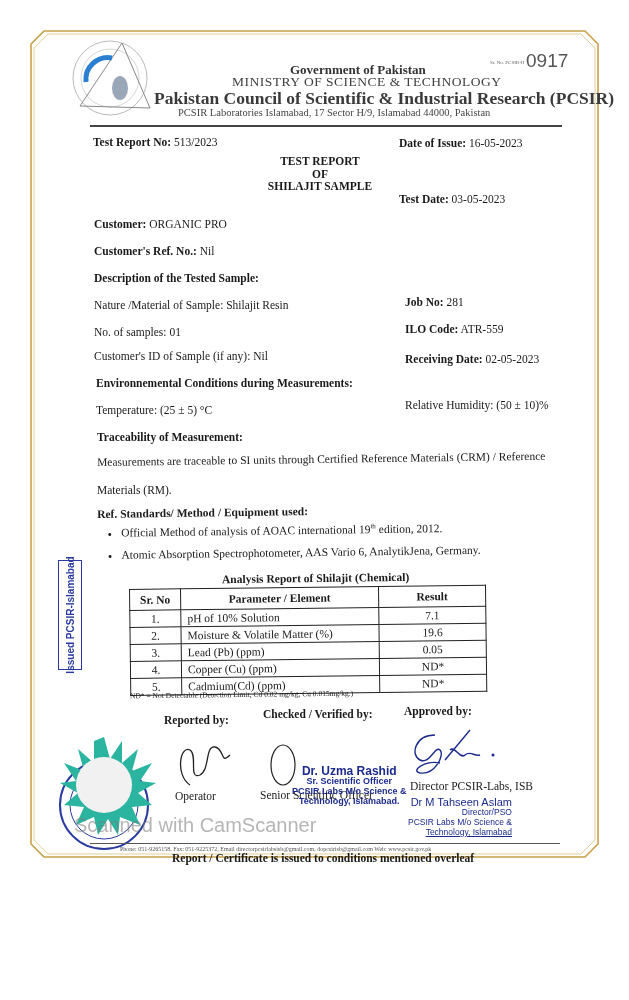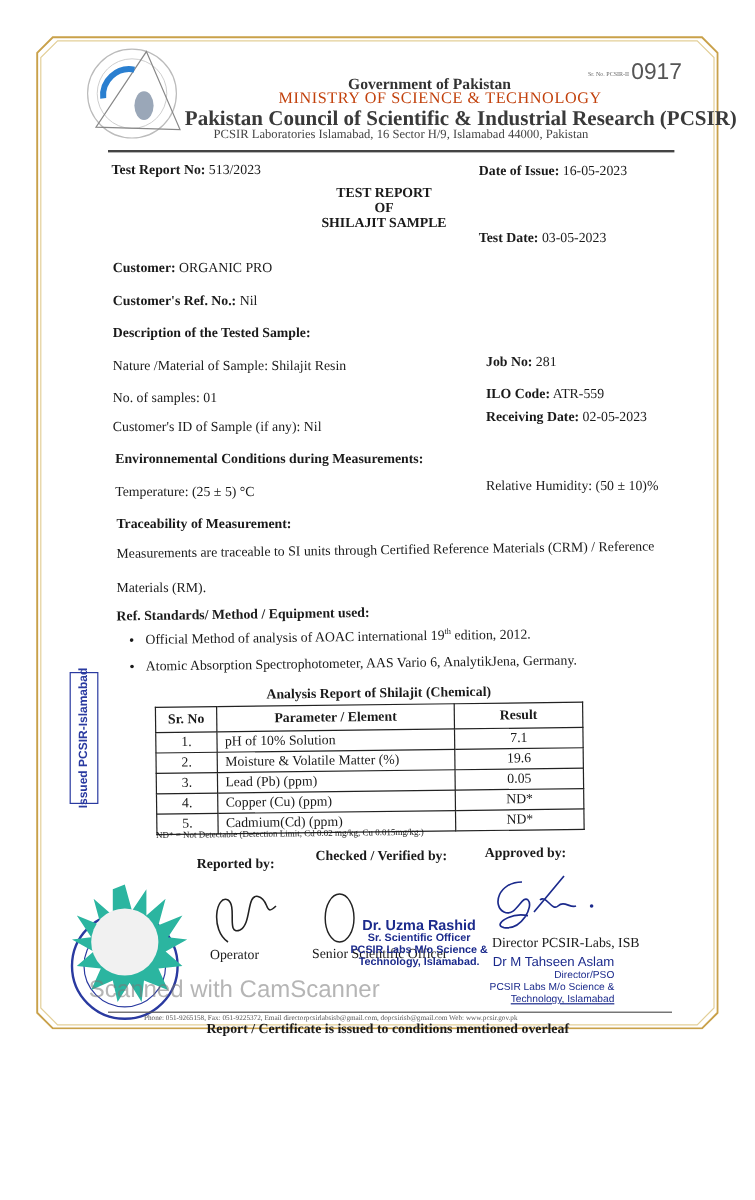--- a/index.html
+++ b/index.html
@@ -3,21 +3,21 @@
 <meta charset="utf-8">
 <style>
   html,body{margin:0;padding:0;background:#ffffff;}
   body{width:629px;height:1000px;position:relative;overflow:hidden;font-family:"Liberation Serif","DejaVu Serif",serif;color:#1a1a1a;}
   .frame{position:absolute;left:30px;top:30px;width:569px;height:828px;}
   .frame svg{position:absolute;left:0;top:0;}
   .abs{position:absolute;white-space:nowrap;}
   .b{font-weight:bold;}
   .logo{position:absolute;left:62px;top:38px;width:100px;height:80px;}
   .hdr-gov{left:290px;top:62px;font-size:13px;font-weight:bold;color:#333;}
-  .hdr-min{left:232px;top:74px;font-size:13.5px;color:#c2410c;letter-spacing:0.5px;}
+  .hdr-min{left:232px;top:74px;font-size:13.5px;color:#404040;letter-spacing:0.5px;}
   .hdr-council{left:154px;top:88px;font-size:17.5px;font-weight:bold;color:#3a3a3a;}
   .hdr-addr{left:178px;top:107px;font-size:10.5px;color:#444;}
   .serial-label{left:490px;top:60px;font-size:5px;color:#666;}
   .serial{left:526px;top:50px;font-size:19px;color:#555;font-family:"Liberation Sans",sans-serif;}
   .hrule{position:absolute;left:90px;top:125px;width:472px;height:2px;background:#444;}
   .f12{font-size:11.5px;}
   .center-title{left:250px;width:140px;text-align:center;font-size:11.5px;font-weight:bold;}
   ul.ref{position:absolute;left:105px;top:519px;margin:0;padding:0 0 0 16px;font-size:11.5px;line-height:22px;transform:rotate(-0.8deg);transform-origin:left top;}
   ul.ref li{margin:0;}
   table.res{position:absolute;left:129px;top:589px;border-collapse:collapse;font-size:11.5px;transform:rotate(-0.7deg);transform-origin:left top;}
@@ -57,21 +57,21 @@
     <path d="M24 44 A22 22 0 0 1 50 20" fill="none" stroke="#2a7fd0" stroke-width="5"></path>
     <ellipse cx="58" cy="50" rx="8" ry="12" fill="#9aa7b8"></ellipse>
   </svg>
 </div>
 
 <div class="abs hdr-gov">Government of Pakistan</div>
 <div class="abs serial-label">Sr. No. PCSIR-II</div>
 <div class="abs serial">0917</div>
 <div class="abs hdr-min">MINISTRY OF SCIENCE &amp; TECHNOLOGY</div>
 <div class="abs hdr-council">Pakistan Council of Scientific &amp; Industrial Research (PCSIR)</div>
-<div class="abs hdr-addr">PCSIR Laboratories Islamabad, 16 Sector H/9, Islamabad 44000, Pakistan</div>
+<div class="abs hdr-addr">PCSIR Laboratories Islamabad, 17 Sector H/9, Islamabad 44000, Pakistan</div>
 <div class="hrule"></div>
 
 <div class="abs f12" style="left:93px;top:136px;">
   <span class="b">Test Report No:</span>
   <span>513/2023</span>
 </div>
 <div class="abs f12" style="left:399px;top:137px;">
   <span class="b">Date of Issue:</span>
   <span>16-05-2023</span>
 </div>
@@ -106,21 +106,21 @@
   <span>01</span>
 </div>
 <div class="abs f12" style="left:405px;top:323px;">
   <span class="b">ILO Code:</span>
   <span>ATR-559</span>
 </div>
 <div class="abs f12" style="left:94px;top:350px;">
   <span>Customer's ID of Sample (if any):</span>
   <span>Nil</span>
 </div>
-<div class="abs f12" style="left:405px;top:342px;font-family:Liberation Serif, serif;">
+<div class="abs f12" style="left:405px;top:353px;font-family:Liberation Serif, serif;">
   <span class="b">Receiving Date:</span>
   <span>02-05-2023</span>
 </div>
 
 <div class="abs f12 b" style="left:96px;top:377px;">Environnemental Conditions during Measurements:</div>
 <div class="abs f12" style="left:96px;top:404px;">Temperature: (25 ± 5) °C</div>
 <div class="abs f12" style="left:405px;top:399px;text-align:center;">Relative Humidity: (50 ± 10)%</div>
 
 <div class="abs f12 b" style="left:97px;top:431px;">Traceability of Measurement:</div>
 <div class="abs f12" style="left:97px;top:456px;transform:rotate(-0.8deg);transform-origin:left top;">Measurements are traceable to SI units through Certified Reference Materials (CRM) / Reference</div>

